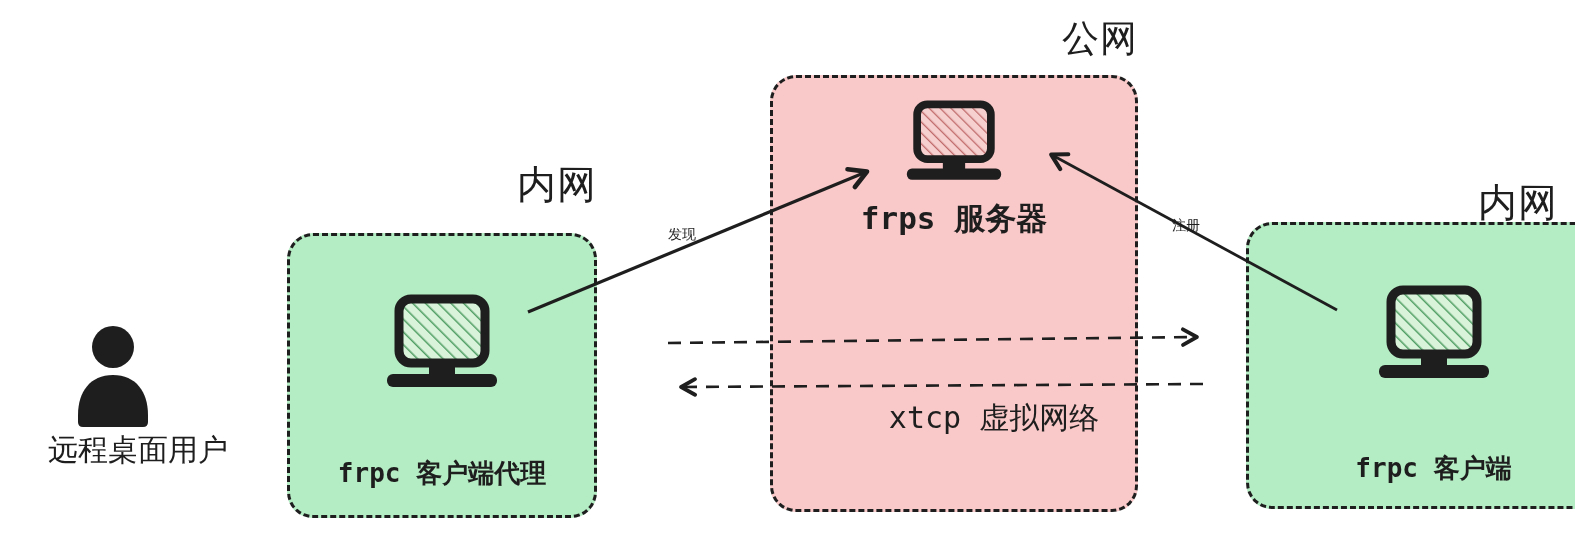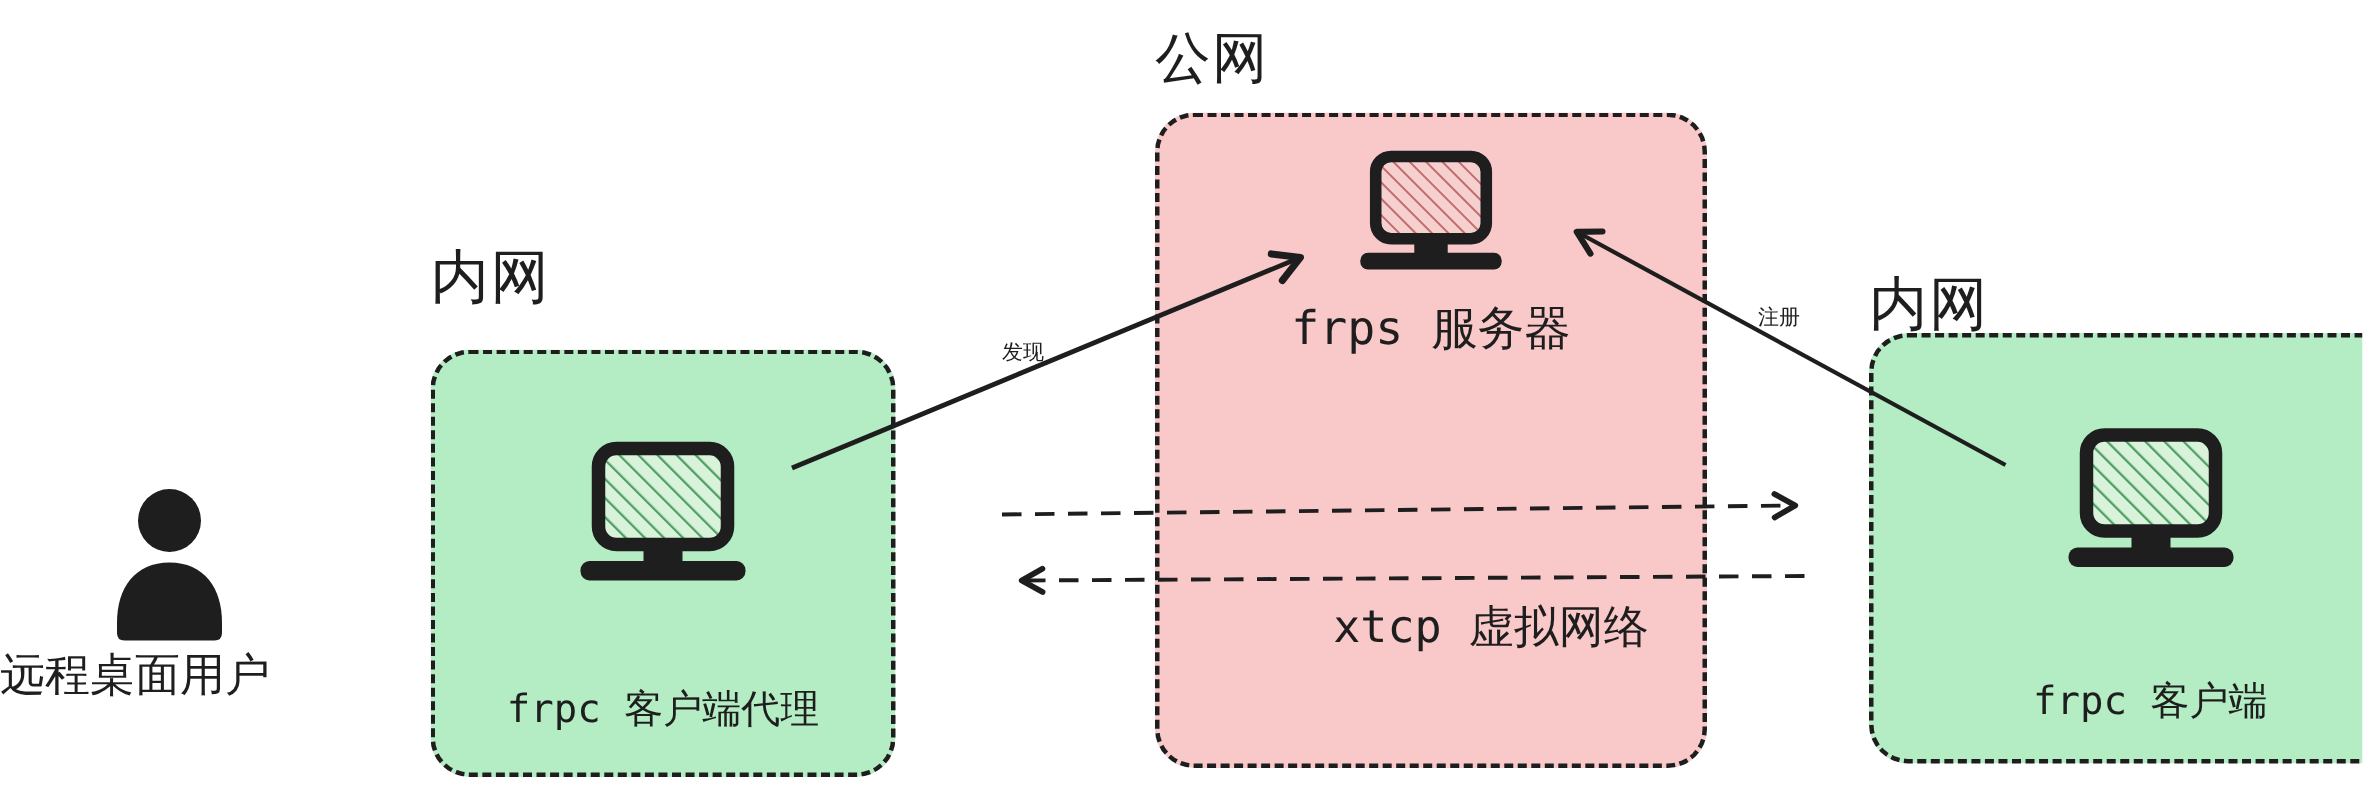--- a/index.html
+++ b/index.html
@@ -5,31 +5,32 @@
   html,body{margin:0;padding:0;background:#fff;}
   .canvas{
     position:relative;
     width:1575px;height:535px;
     background:#ffffff;
     overflow:hidden;
     font-family:"DejaVu Sans","Liberation Sans",sans-serif;
     color:var(--ink,#1e1e1e);
   }
   .abs{position:absolute;}
-  .center{text-align:left;}
+  .center{text-align:right;}
   .mono{font-family:"DejaVu Sans Mono","DejaVu Sans",monospace;}
 
   .net-title{font-size:39px;letter-spacing:1px;}
   .net-title.big{font-size:37px;}
 
   .net-box{
     position:absolute;
     border:3px dashed var(--ink,#1e1e1e);
     border-radius:26px;
     box-sizing:border-box;
+    font-weight:bold;
   }
   .net-box.green{background:var(--intranet-fill,#b4ecc3);}
   .net-box.pink{background:var(--public-fill,#f9c8c8);}
 
   .laptop{position:absolute;left:50%;transform:translateX(-50%);}
   .box-text{
     position:absolute;left:0;right:0;
     text-align:center;
     font-size:26px;line-height:36px;
   }
@@ -46,21 +47,21 @@
     position:absolute;z-index:6;
     font-size:14px;
     background:transparent;
   }
   .xtcp-label{
     position:absolute;z-index:6;
     font-size:30px;text-align:center;padding-left:40px;
   }
   .user-label{
     position:absolute;
-    font-size:30px;text-align:left;
+    font-size:30px;text-align:right;
   }
 
   .hatch-bg-green{fill:var(--hatch-green-bg,#d9f2da);}
   .hatch-line-green{stroke:var(--hatch-green,#4f9e63);}
   .hatch-bg-pink{fill:var(--hatch-pink-bg,#f6cfcf);}
   .hatch-line-pink{stroke:var(--hatch-pink,#c06a6a);}
   .ink-fill{fill:var(--ink,#1e1e1e);}
   .ink-stroke{stroke:var(--ink,#1e1e1e);}
 </style>
 </head>
@@ -125,16 +126,16 @@
   </div>
 
   <svg class="arrows-layer" width="1575" height="535" viewBox="0 0 1575 535">
     <line x1="528" y1="312" x2="866" y2="172" class="ink-stroke" stroke-width="3.2" marker-end="url(#arrowhead)"></line>
     <line x1="1337" y1="310" x2="1052" y2="155" class="ink-stroke" stroke-width="2.8" marker-end="url(#arrowhead)"></line>
     <line x1="668" y1="343" x2="1196" y2="337" class="ink-stroke" stroke-width="2.6" stroke-dasharray="13 9" marker-end="url(#arrowhead)"></line>
     <line x1="1203" y1="384" x2="682" y2="387" class="ink-stroke" stroke-width="2.6" stroke-dasharray="13 9" marker-end="url(#arrowhead)"></line>
   </svg>
 
   <div class="arrow-label" style="left:668px;top:226px">发现</div>
-  <div class="arrow-label" style="left:1172px;top:203px">注册</div>
+  <div class="arrow-label" style="left:1172px;top:217px">注册</div>
   <div class="xtcp-label mono" style="left:770px;top:398px;width:368px">xtcp 虚拟网络</div>
 
 </div>
 
 </body></html>

